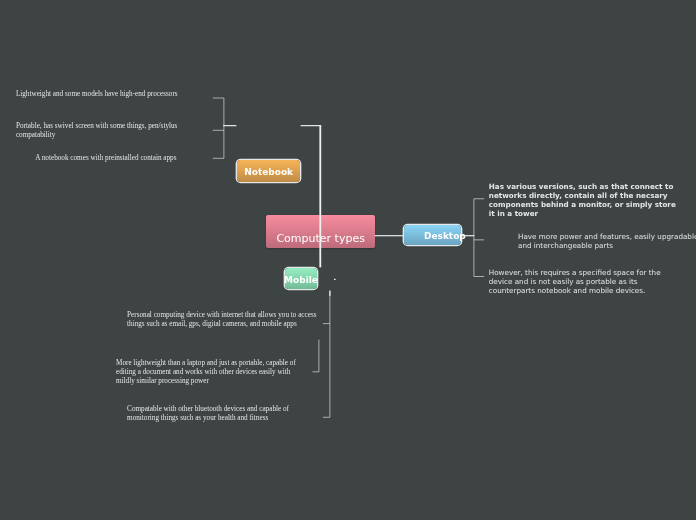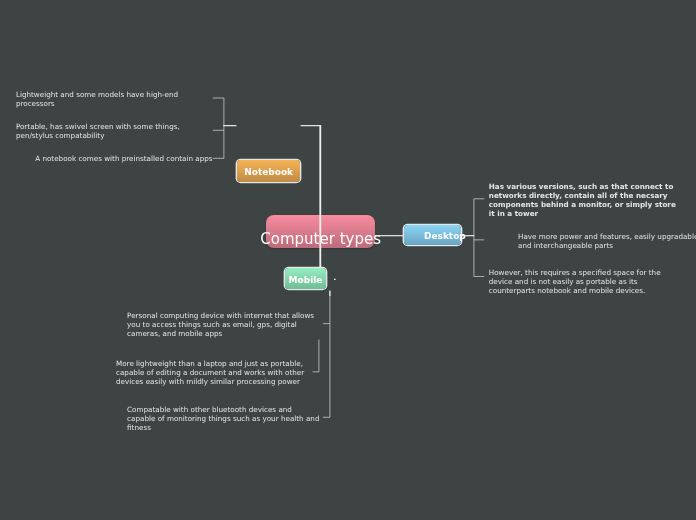--- a/index.html
+++ b/index.html
@@ -8,37 +8,37 @@
        font-family:"DejaVu Sans",sans-serif;color:#e6e6e6;
        -webkit-font-smoothing:antialiased;}
   #canvas{position:relative;width:696px;height:520px;}
   #wires{position:absolute;left:0;top:0;width:696px;height:520px;pointer-events:none;z-index:5;}
 
   .node{position:absolute;box-sizing:border-box;
         display:flex;align-items:center;justify-content:center;
         border-radius:6px;color:#ffffff;white-space:nowrap;}
   .node > span{transform:translateZ(0);}
 
-  .node.root{border:0;border-radius:8px;padding-top:14px;
+  .node.root{border:0;border-radius:2px;padding-top:14px;
       background:linear-gradient(to bottom,#f78c9e 0%,#bd6b7b 100%);
-      font-size:15px;font-weight:400;
+      font-size:11px;font-weight:400;
       box-shadow:0 0.5px 1.5px rgba(30,33,33,0.45);}
 
   .node.branch{font-weight:bold;font-size:9px;padding-top:1.4px;
       border-radius:3.7px;
       box-shadow:0 0 0 1.35px #e4e7e7, 0 0.9px 1.4px rgba(25,27,27,0.5);}
 
   .node.orange{background:linear-gradient(to bottom,#f6b457 0%,#c08b46 100%);}
   .node.blue{background:linear-gradient(to bottom,#8ad5f5 0%,#6ba5c2 100%);}
   .node.green{background:linear-gradient(to bottom,#97eec2 0%,#71bb97 100%);}
 
   .leaf{position:absolute;font-size:7.2px;line-height:9px;color:#e4e6e6;
         transform:translateZ(0);}
   .leaf.right{text-align:left;}
-  .leaf.left{text-align:left;}
+  .leaf.left{text-align:left;font-family:Liberation Serif, serif;}
 </style>
 </head>
 <body>
 
 <div id="canvas">
 
   <svg id="wires" viewBox="0 0 696 520" width="696" height="520">
     <g fill="none" stroke="#eeeeee" stroke-linecap="butt">
 
       <g stroke-width="1.84">
@@ -78,21 +78,21 @@
   </div>
 
   <div class="node branch orange" style="left:237.4px;top:114.3px;width:62.5px;height:21.5px;margin-top:46px;">
     <span>Notebook</span>
   </div>
 
   <div class="node branch blue" style="left:404.2px;top:224.6px;width:56.4px;height:20.8px;padding-left:25px;">
     <span>Desktop</span>
   </div>
 
-  <div class="node branch green" style="left:285px;top:268.4px;width:41px;height:21px;">
+  <div class="node branch green" style="left:285px;top:268.4px;width:32px;height:21px;">
     <span>Mobile</span>
   </div>
 
   <div class="leaf left" style="left:15.9px;top:89.6px;width:194px;">Lightweight and some models have high-end processors</div>
   <div class="leaf left" style="left:15.9px;top:122px;width:194px;">Portable, has swivel screen with some things, pen/stylus compatability</div>
   <div class="leaf left" style="left:35.2px;top:154.3px;width:194px;">A notebook comes with preinstalled contain apps</div>
 
   <div class="leaf right" style="left:488.8px;top:181.8px;width:194px;font-weight:bold;">Has various versions, such as that connect to networks directly, contain all of the necsary components behind a monitor, or simply store it in a tower</div>
   <div class="leaf right" style="left:518px;top:231.7px;width:194px;">Have more power and features, easily upgradable and interchangeable parts</div>
   <div class="leaf right" style="left:488.8px;top:268px;width:194px;">However, this requires a specified space for the device and is not easily as portable as its counterparts notebook and mobile devices.</div>

